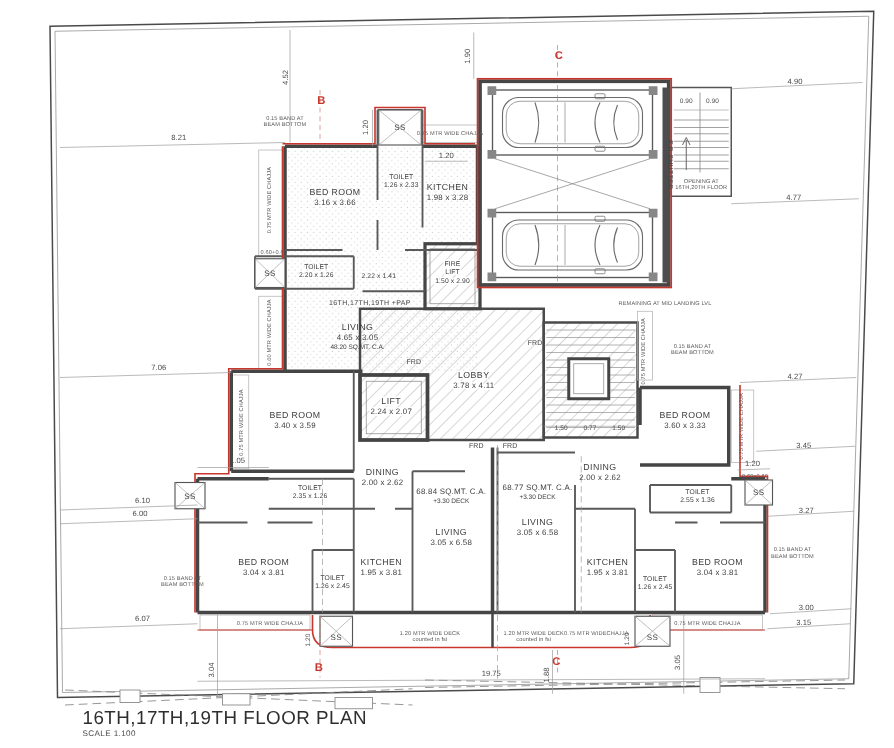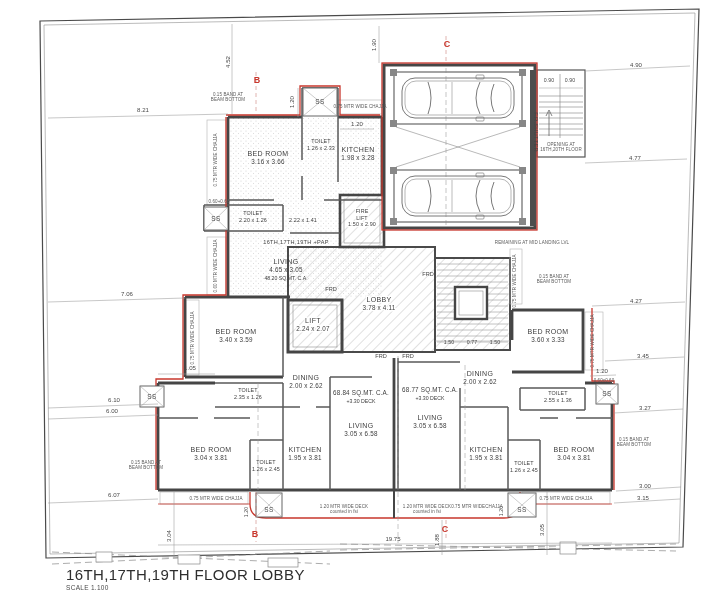--- a/index.html
+++ b/index.html
@@ -346,16 +346,16 @@
         <text x="269" y="512" class="ss">SS</text>
         <text x="522" y="512" class="ss">SS</text>
         <text x="257" y="83" class="marker">B</text>
         <text x="447" y="47" class="marker">C</text>
         <text x="255" y="537" class="marker">B</text>
         <text x="445" y="532" class="marker">C</text>
       </g>
   </svg>
 
   <div class="titleblock">
-    <div class="plan-title">16TH,17TH,19TH FLOOR LOBBY</div>
+    <div class="plan-title">16TH,17TH,19TH FLOOR PLAN</div>
     <div class="plan-scale">SCALE 1.100</div>
   </div>
 </div>
 
 </body></html>

